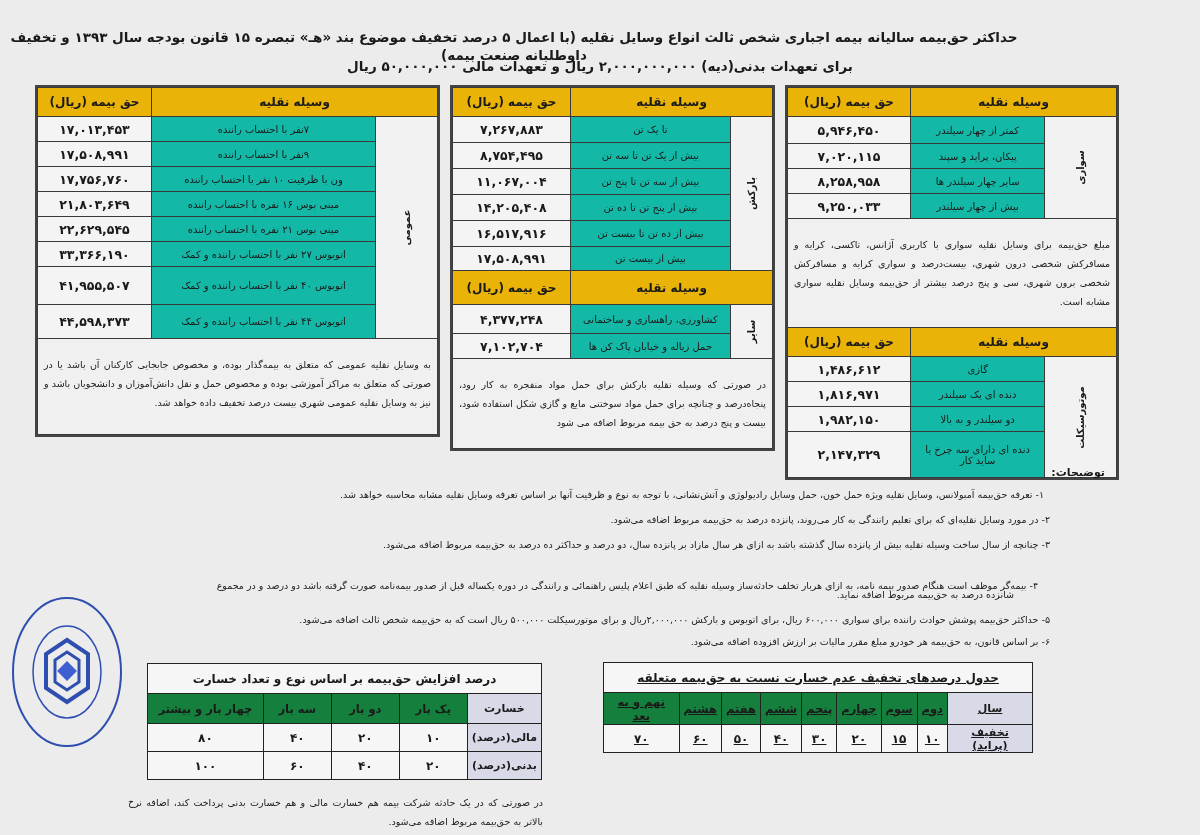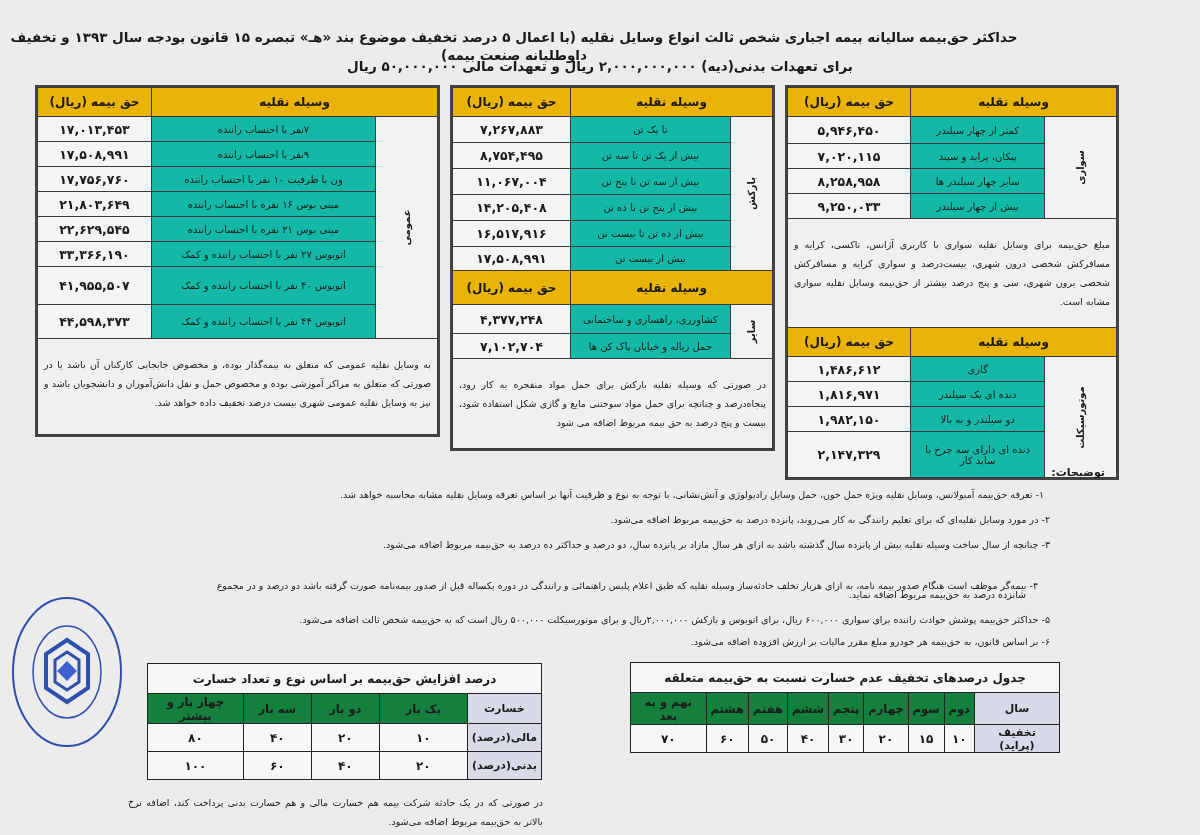--- a/index.html
+++ b/index.html
@@ -49,21 +49,21 @@
   .notes-title { position: absolute; right: 95px; top: 466px; font-size: 11px; font-weight: bold; margin-left: 32px; }
   .note-line { position: absolute; font-size: 9.5px; white-space: nowrap; direction: rtl; }
 
   .small-table { position: absolute; border-collapse: collapse; }
   .small-table td, .small-table th { border: 1.8px solid #222; }
   .small-table .cap { background: #f6f6f6; font-weight: bold; font-size: 12px; height: 30px; }
   .small-table .hdr { background: #15803d; font-weight: bold; font-size: 11.5px; height: 30px; }
   .small-table .rowlab { background: #d8dae8; font-weight: bold; font-size: 11px; }
   .small-table .num { background: #f6f6f6; font-weight: bold; font-size: 12px; height: 28px; }
 
-  #nodisc { left: 630px; top: 662px; width: 430px; }
+  #nodisc { left: 603px; top: 662px; width: 430px; text-decoration: underline; }
   #incr { left: 147px; top: 663px; width: 395px; padding-left: 36px; }
 
   .incr-note { position: absolute; left: 128px; width: 415px; font-size: 9.5px; line-height: 19px; text-align: justify; top: 793px; }
 
   .seal { position: absolute; left: 8px; top: 592px; width: 118px; height: 158px; }
 </style>
 </head>
 <body>
 
 <div class="title">حداکثر حق‌بیمه سالیانه بیمه اجباری شخص ثالث انواع وسایل نقلیه (با اعمال ۵ درصد تخفیف موضوع بند «هـ» تبصره ۱۵ قانون بودجه سال ۱۳۹۳ و تخفیف داوطلبانه صنعت بیمه)</div>
@@ -218,21 +218,21 @@
     </tr>
   </tbody>
     </table>
 </div>
 
 <div class="notes-title">توضیحات:</div>
 <div class="note-line" style="right:156px; top:489px;">۱- تعرفه حق‌بیمه آمبولانس، وسایل نقلیه ویژه حمل خون، حمل وسایل رادیولوژی و آتش‌نشانی، با توجه به نوع و ظرفیت آنها بر اساس تعرفه وسایل نقلیه مشابه محاسبه خواهد شد.</div>
 <div class="note-line" style="right:150px; top:514px;">۲- در مورد وسایل نقلیه‌ای که برای تعلیم رانندگی به کار می‌روند، پانزده درصد به حق‌بیمه مربوط اضافه می‌شود.</div>
 <div class="note-line" style="right:150px; top:539px;">۳- چنانچه از سال ساخت وسیله نقلیه بیش از پانزده سال گذشته باشد به ازای هر سال مازاد بر پانزده سال، دو درصد و حداکثر ده درصد به حق‌بیمه مربوط اضافه می‌شود.</div>
 <div class="note-line" style="right:162px; top:564px;margin-top:16px;">۴- بیمه‌گر موظف است هنگام صدور بیمه نامه، به ازای هربار تخلف حادثه‌ساز وسیله نقلیه که طبق اعلام پلیس راهنمائی و رانندگی در دوره یکساله قبل از صدور بیمه‌نامه صورت گرفته باشد دو درصد و در مجموع</div>
-<div class="note-line" style="right:174px; top:589px;text-align:center;">شانزده درصد به حق‌بیمه مربوط اضافه نماید.</div>
+<div class="note-line" style="right:186px; top:589px;text-align:center;">شانزده درصد به حق‌بیمه مربوط اضافه نماید.</div>
 <div class="note-line" style="right:150px; top:614px;">۵- حداکثر حق‌بیمه پوشش حوادث راننده برای سواری ۶۰۰,۰۰۰ ریال، برای اتوبوس و بارکش ۲,۰۰۰,۰۰۰ریال و برای موتورسیکلت ۵۰۰,۰۰۰ ریال است که به حق‌بیمه شخص ثالث اضافه می‌شود.</div>
 <div class="note-line" style="right:150px; top:636px;">۶- بر اساس قانون، به حق‌بیمه هر خودرو مبلغ مقرر مالیات بر ارزش افزوده اضافه می‌شود.</div>
 
 <table class="small-table" id="nodisc">
   <tbody>
       <tr>
     <td colspan="9" class="cap">جدول درصدهای تخفیف عدم خسارت نسبت به حق‌بیمه متعلقه</td>
   </tr>
   <tr>
     <td class="rowlab" style="width:85px; height:32px">سال</td>
@@ -259,21 +259,21 @@
 </tbody>
   </table>
 
 <table class="small-table" id="incr">
   <tbody>
       <tr>
     <td colspan="5" class="cap">درصد افزایش حق‌بیمه بر اساس نوع و تعداد خسارت</td>
   </tr>
   <tr>
     <td class="rowlab" style="width:65px; height:30px">خسارت</td>
-    <td class="hdr" style="width:88px">یک بار</td>
+    <td class="hdr" style="width:68px">یک بار</td>
     <td class="hdr" style="width:68px">دو بار</td>
     <td class="hdr" style="width:68px">سه بار</td>
     <td class="hdr">چهار بار و بیشتر</td>
   </tr>
   <tr>
     <td class="rowlab">مالی(درصد)</td>
     <td class="num">۱۰</td>
     <td class="num">۲۰</td>
     <td class="num">۴۰</td>
     <td class="num">۸۰</td>

